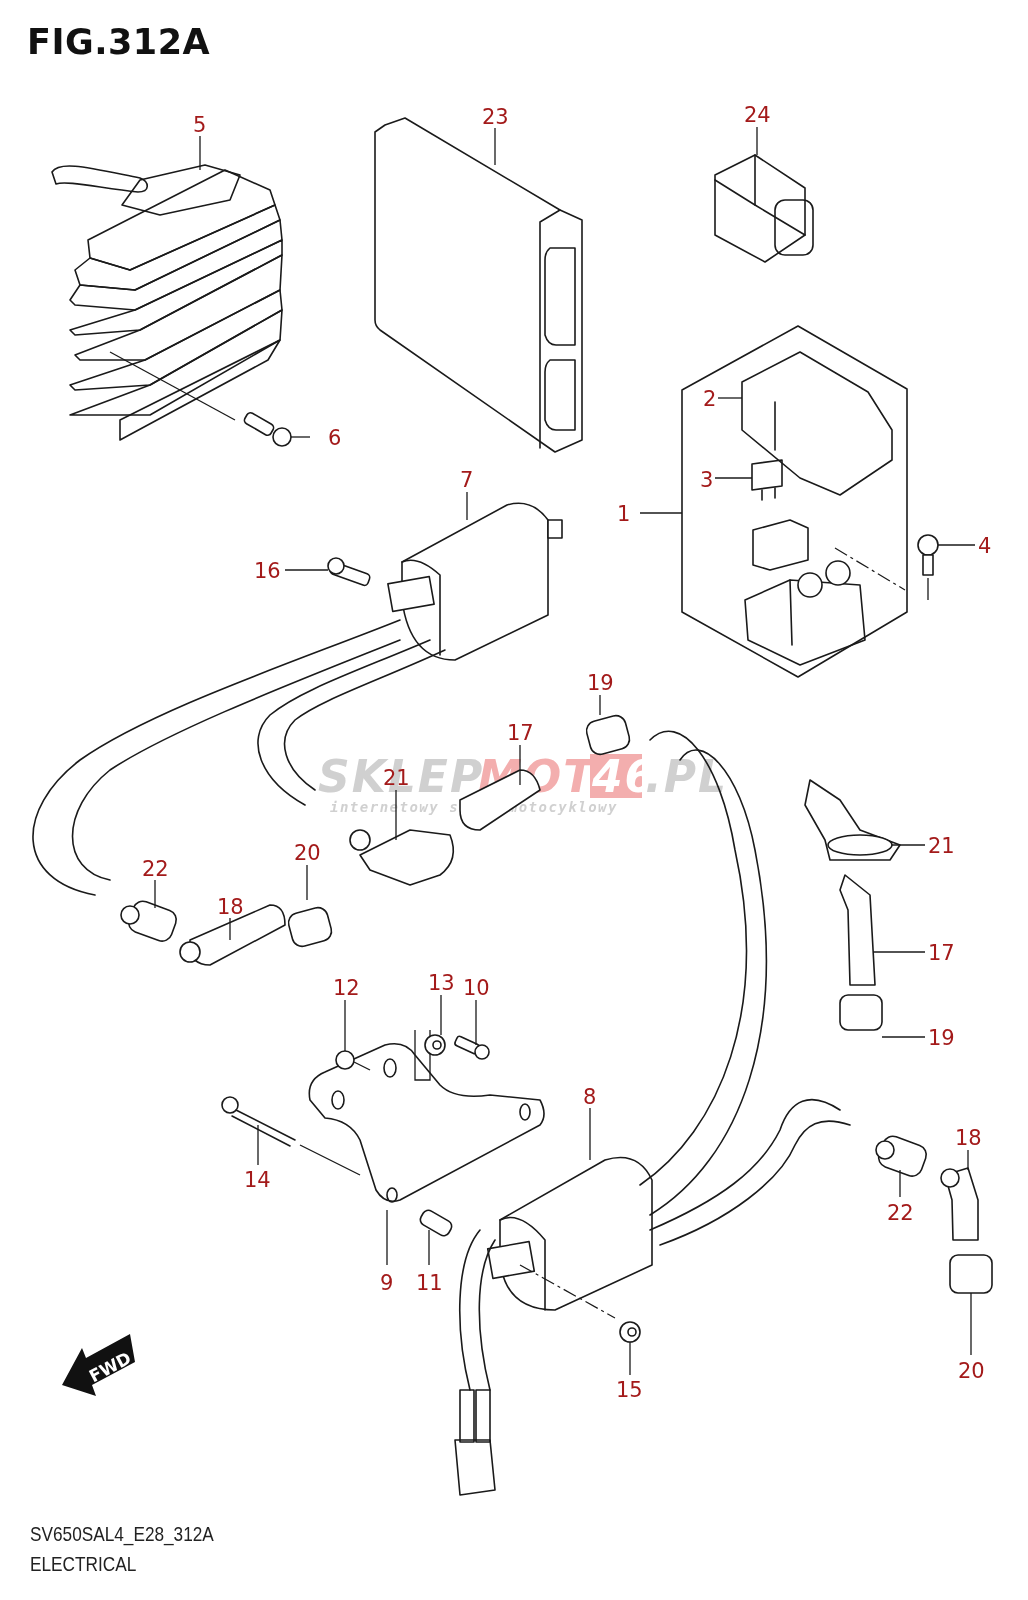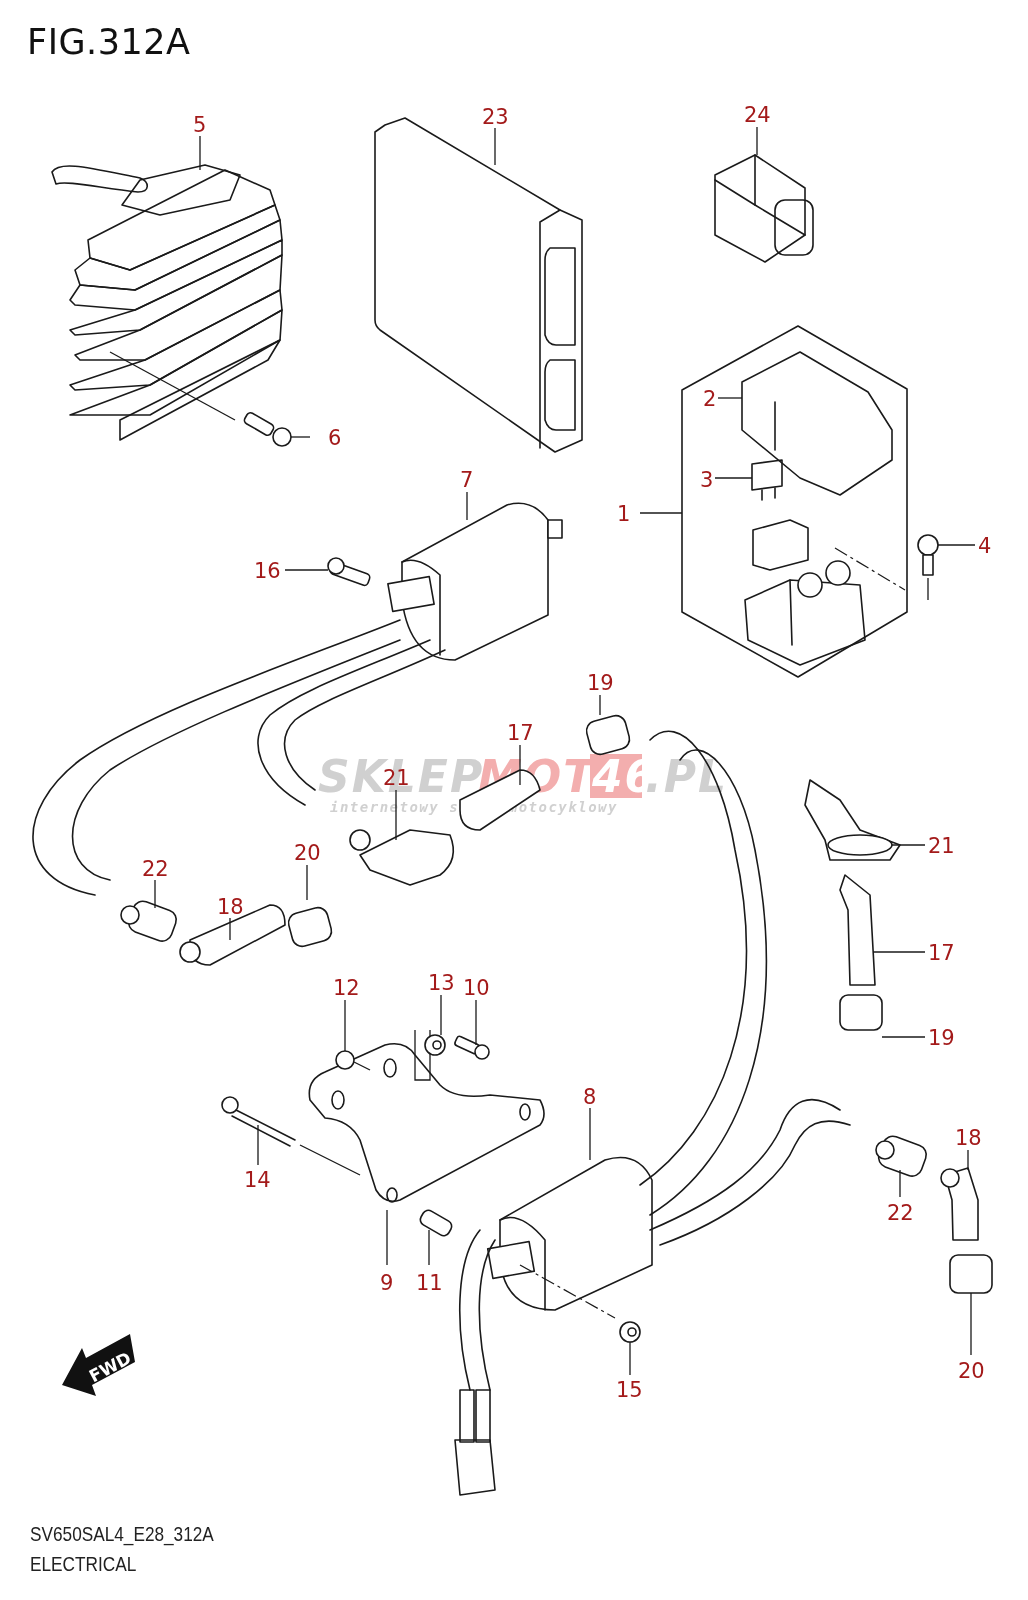--- a/index.html
+++ b/index.html
@@ -1,17 +1,17 @@
 <!DOCTYPE html>
 <html><head>
 <meta charset="utf-8">
 <style>
   html, body { margin:0; padding:0; background:#ffffff; }
   body { width:1028px; height:1600px; position:relative; overflow:hidden; font-family:"Liberation Sans", sans-serif; }
-  .fig-title { position:absolute; left:27px; top:22px; font-family:"DejaVu Sans", sans-serif; font-weight:normal; font-size:35px; color:#111; letter-spacing:0.5px;text-align:right; }
+  .fig-title { position:absolute; left:27px; top:22px; font-family:"DejaVu Sans", sans-serif; font-weight:bold; font-size:35px; color:#111; letter-spacing:0.5px;text-align:right; }
   .footer { position:absolute; left:30px; font-family:"Liberation Sans", sans-serif; font-size:21px; color:#222; transform:scaleX(0.82); transform-origin:left top; }
   .footer.code { top:1522px; }
   .footer.section { top:1552px; }
   svg.diagram { position:absolute; left:0; top:0; }
   .callout { font-family:"DejaVu Sans", sans-serif; font-size:21px; fill:#a31a1a; }
   .part { fill:none; stroke:#1a1a1a; stroke-width:1.6; stroke-linejoin:round; stroke-linecap:round; }
   .part-fill { fill:#fff; stroke:#1a1a1a; stroke-width:1.6; stroke-linejoin:round; }
   .leader { stroke:#1a1a1a; stroke-width:1.3; fill:none; }
   .dash { stroke:#1a1a1a; stroke-width:1.2; fill:none; stroke-dasharray:14 4 3 4; }
   .wm-main { font-family:"DejaVu Sans", sans-serif; font-weight:bold; font-style:italic; font-size:44px; letter-spacing:2px; }

